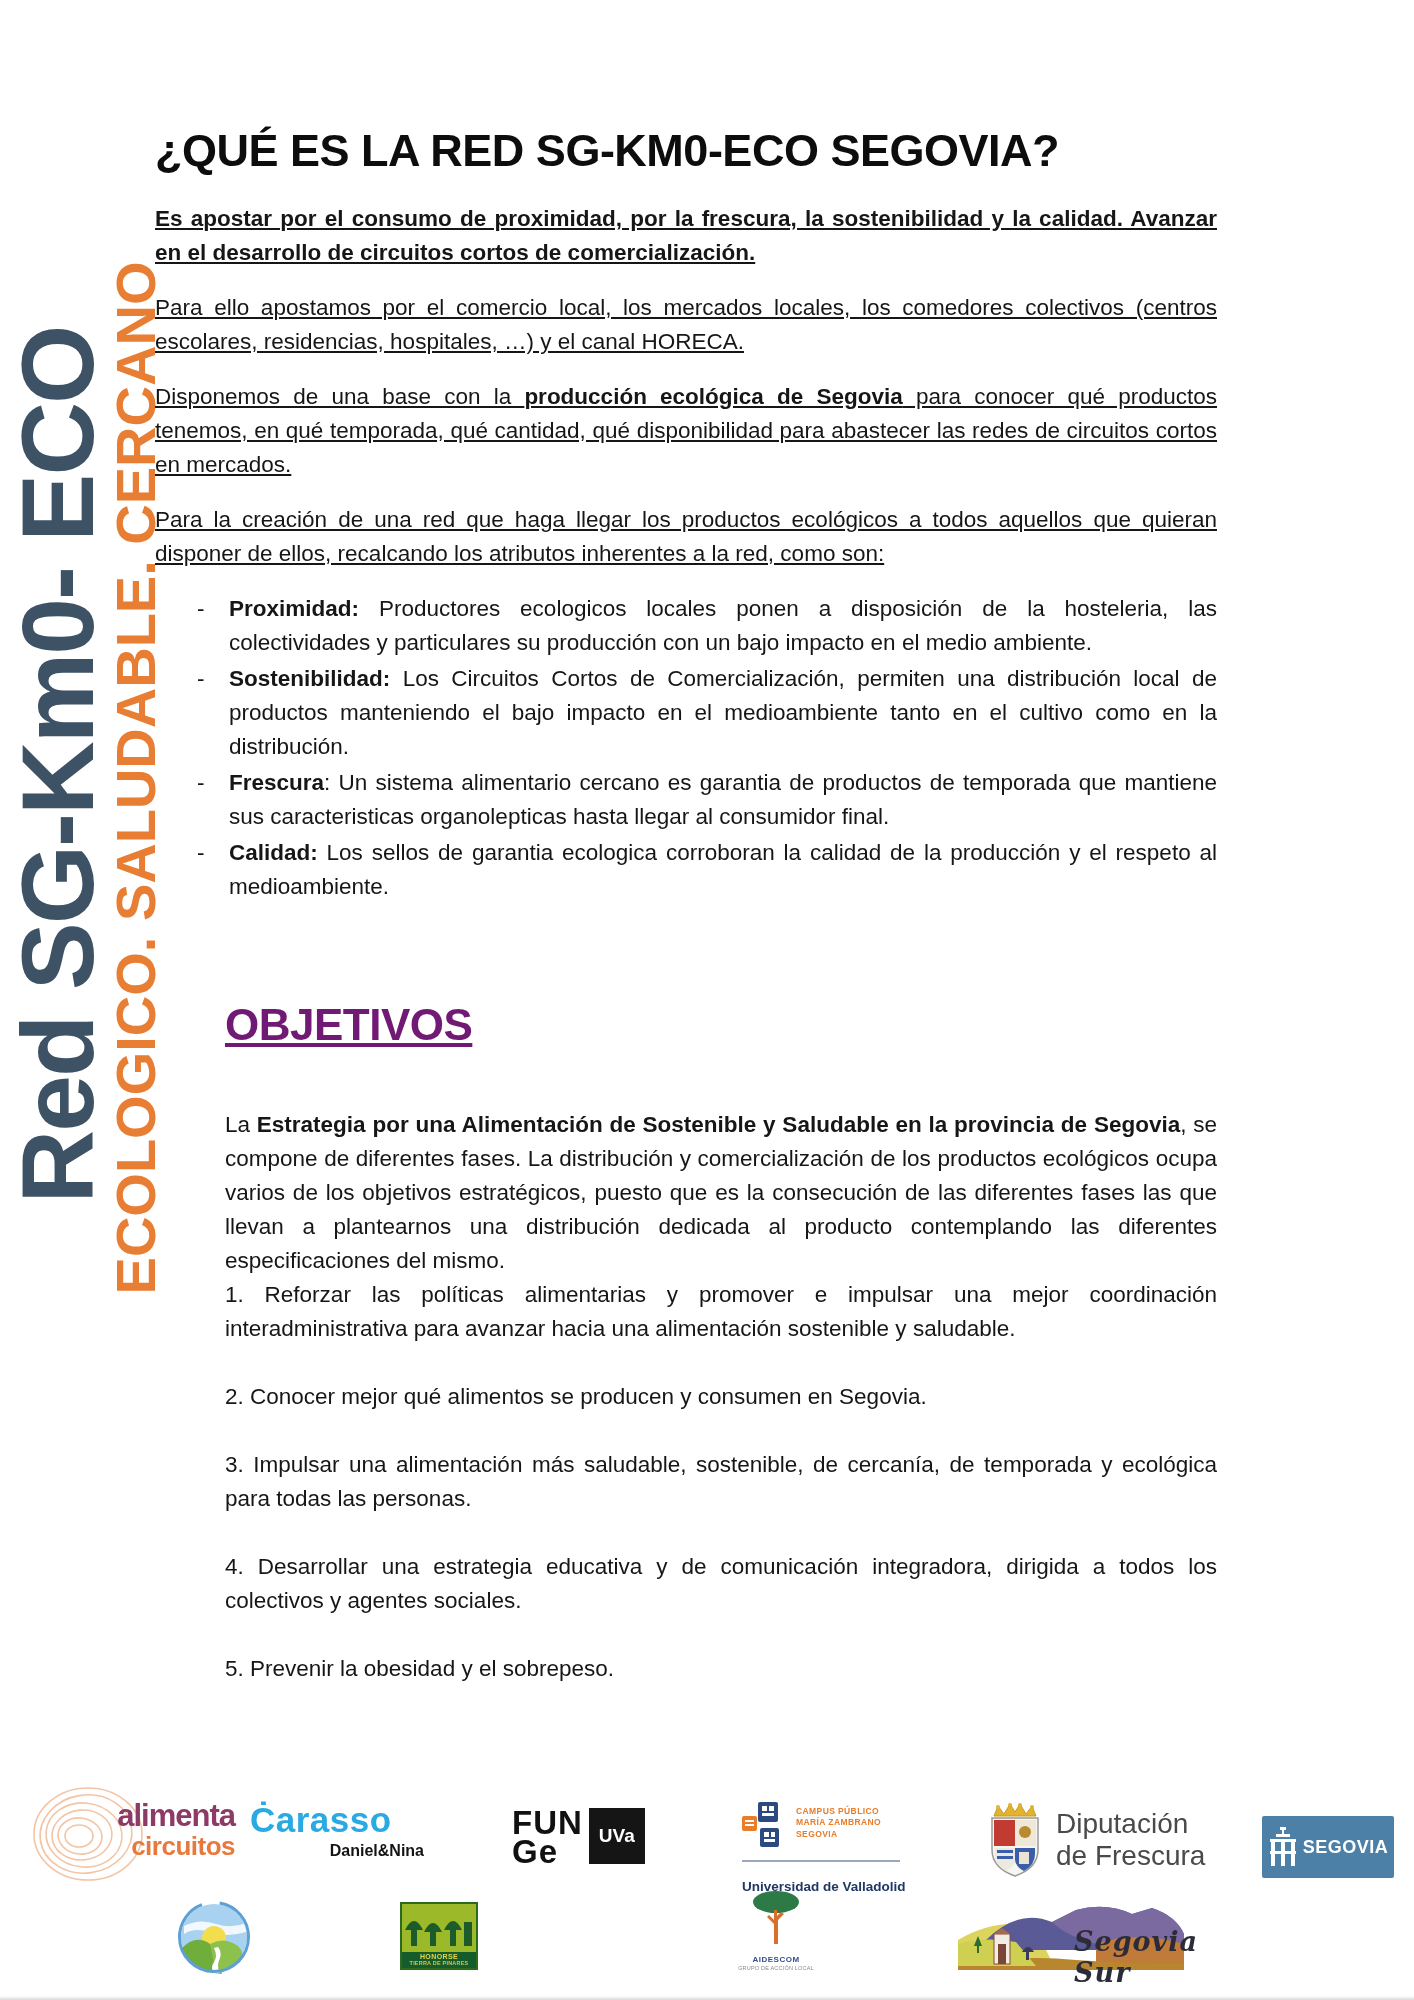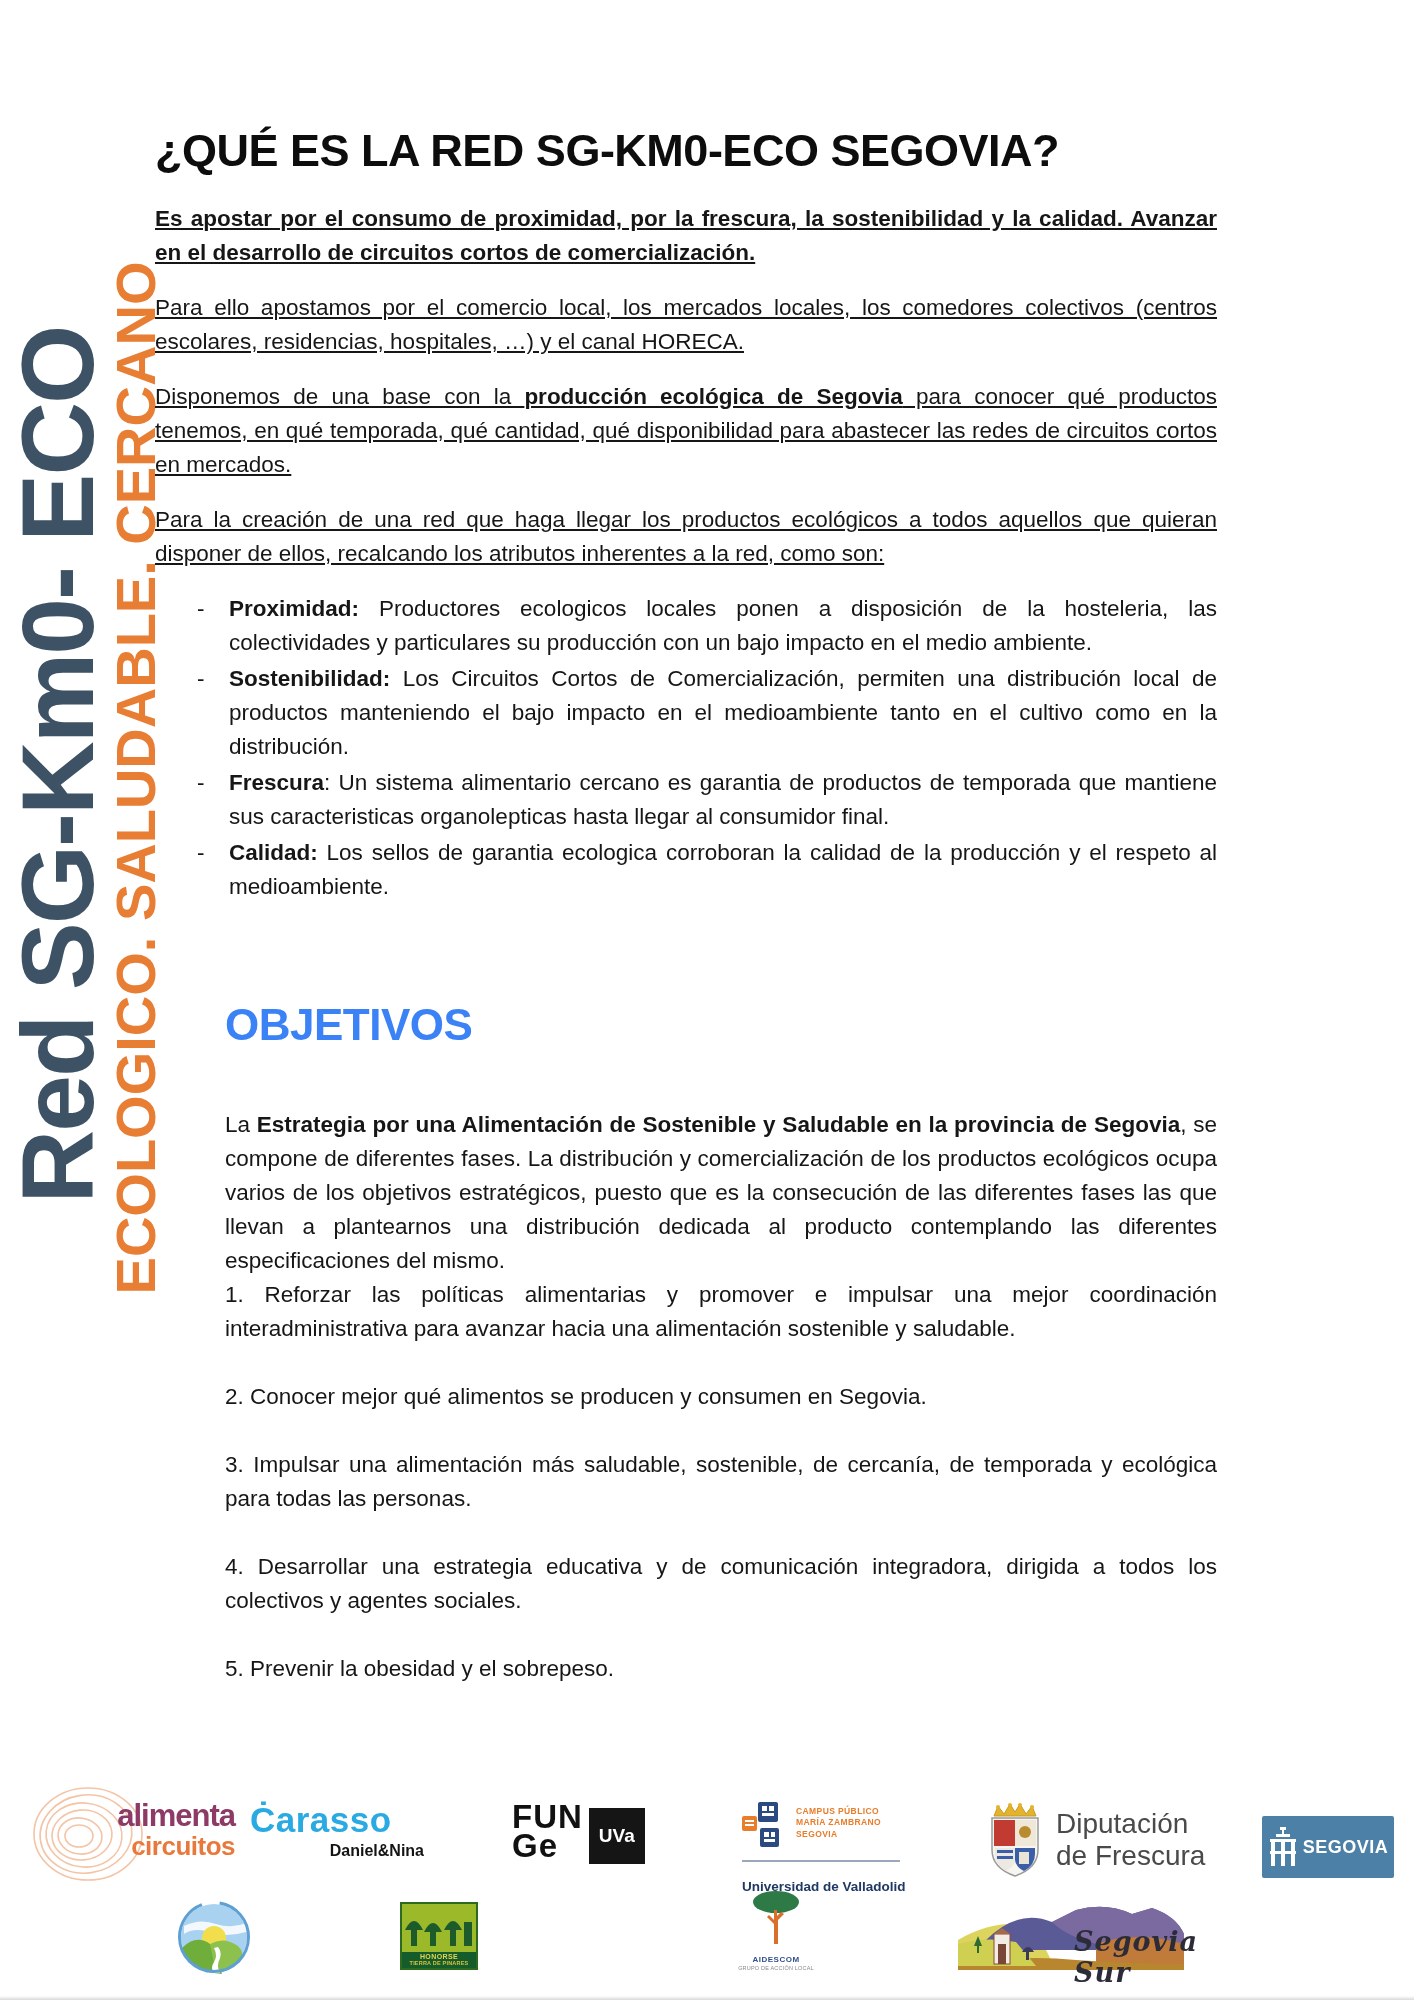--- a/index.html
+++ b/index.html
@@ -23,21 +23,21 @@
   .bpar b{font-weight:700;}
   .lead{font-weight:700;}
 
   ul.attrs{list-style:none;margin:8px 0 0 0;padding:0 0 0 42px;}
   ul.attrs li{display:flex;margin:0 0 2px 0;}
   .dash{flex:0 0 32px;font-size:22.5px;line-height:34px;}
   .li-text{flex:1;font-size:22.5px;line-height:34px;text-align:justify;}
   .li-text b{font-weight:700;}
 
   .objetivos{margin:96px 0 0 70px;width:992px;}
-  h2.obj-h{margin:0 0 58px 0;font-size:44px;font-weight:700;letter-spacing:-0.5px;color:#3b82f6;}
+  h2.obj-h{margin:0 0 58px 0;font-size:44px;font-weight:700;letter-spacing:-0.5px;color:#701a75;text-decoration:underline;}
   .obj-par{margin:0;font-size:22.5px;line-height:34px;text-align:justify;}
   .goal{margin:0;font-size:22.5px;line-height:34px;text-align:justify;}
   .goal + .goal{margin-top:34px;}
   .goal.first{margin-top:0;}
 
   
   footer{position:absolute;left:0;top:1760px;width:1414px;height:236px;}
   .logo{position:absolute;}
 
   
@@ -47,21 +47,21 @@
   .al-1{font-size:31px;font-weight:700;color:#8d3a66;letter-spacing:-1px;}
   .al-2{font-size:26px;font-weight:700;color:#e8793c;letter-spacing:-0.5px;margin-top:2px;}
 
   
   .carasso{left:250px;top:40px;width:180px;height:80px;text-align:right;}
   .ca-brand{font-size:35px;font-weight:700;color:#2aaae2;letter-spacing:0.5px;text-align:left;}
   .ca-sub{font-size:16px;font-weight:700;color:#141414;margin-top:2px;margin-right:6px;}
 
   
   .funge{left:512px;top:40px;display:flex;align-items:flex-start;}
-  .fu-txt{font-size:33px;font-weight:700;color:#111;line-height:0.88;letter-spacing:1px;margin-top:2px;}
+  .fu-txt{font-size:33px;font-weight:700;color:#111;line-height:0.88;letter-spacing:1px;margin-top:8px;}
   .fu-sq{width:56px;height:56px;background:#151515;margin-left:6px;margin-top:8px;
          display:flex;align-items:center;justify-content:center;}
   .fu-sq span{color:#fff;font-size:19px;font-weight:700;}
 
   
   .campus{left:742px;top:42px;width:175px;}
   .cp-row{display:flex;align-items:flex-start;}
   .cp-lines{margin-left:8px;margin-top:4px;}
   .cp-l{font-size:8.5px;font-weight:700;color:#e87d2a;letter-spacing:0.4px;line-height:1.35;}
   .cp-rule{width:158px;height:2px;background:#9aa7bd;margin-top:8px;}

